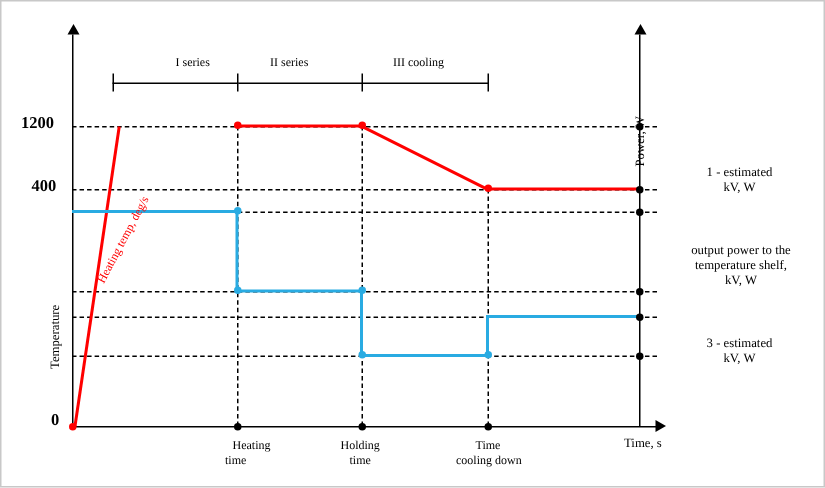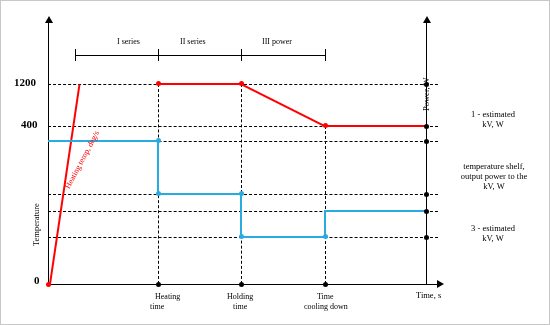--- a/index.html
+++ b/index.html
@@ -110,21 +110,21 @@
   <div class="abs axis vline" style="left:74px;top:48px;height:12px;"></div>
   <div class="abs axis vline" style="left:157px;top:48px;height:12px;"></div>
   <div class="lbl" style="left:96px;top:36px;margin-left:20px;">I series</div>
 
   <div class="abs axis hline" style="left:158px;top:54px;width:83px;"></div>
   <div class="abs axis vline" style="left:240px;top:48px;height:12px;"></div>
   <div class="lbl" style="left:179px;top:36px;">II series</div>
 
   <div class="abs axis hline" style="left:241px;top:54px;width:84px;"></div>
   <div class="abs axis vline" style="left:324px;top:48px;height:12px;"></div>
-  <div class="lbl" style="left:261px;top:36px;">III power</div>
+  <div class="lbl" style="left:261px;top:36px;">III cooling</div>
 
   <div class="diag red" style="left:48px;top:283px;width:202px;height:2px;transform:rotate(-81.6deg);"></div>
 
   <div class="abs red" style="left:157px;top:82px;width:84px;height:2px;"></div>
 
   <div class="diag red" style="left:240px;top:82px;width:93px;height:2px;transform:rotate(26.6deg);"></div>
 
   <div class="abs red" style="left:324px;top:124px;width:101px;height:2px;"></div>
 
   <div class="abs blue" style="left:47px;top:139px;width:111px;height:2px;"></div>
@@ -167,22 +167,22 @@
 
   <div class="lbl" style="left:316px;top:291px;">Time</div>
   <div class="lbl" style="left:303px;top:301px;">cooling down</div>
 
   <div class="abs" style="left:437px;top:108px;width:110px;">
     <div class="series-lbl" style="text-align:center;">1 - estimated</div>
     <div class="series-lbl" style="text-align:center;">kV, W</div>
   </div>
 
   <div class="abs" style="left:437px;top:160px;width:112px;">
+    <div class="series-lbl" style="text-align:center;">output power to the</div>
     <div class="series-lbl" style="text-align:center;">temperature shelf,</div>
-    <div class="series-lbl" style="text-align:center;">output power to the</div>
     <div class="series-lbl" style="text-align:center;">kV, W</div>
   </div>
 
   <div class="abs" style="left:437px;top:222px;width:110px;">
     <div class="series-lbl" style="text-align:center;">3 - estimated</div>
     <div class="series-lbl" style="text-align:center;">kV, W</div>
   </div>
 
 </div>
 

